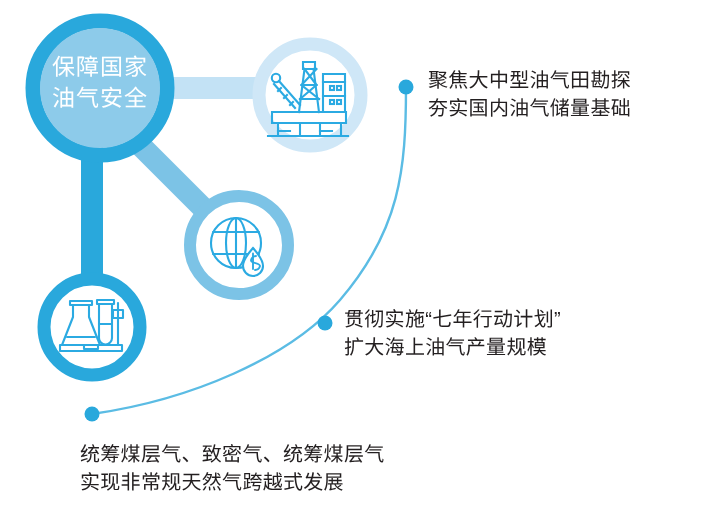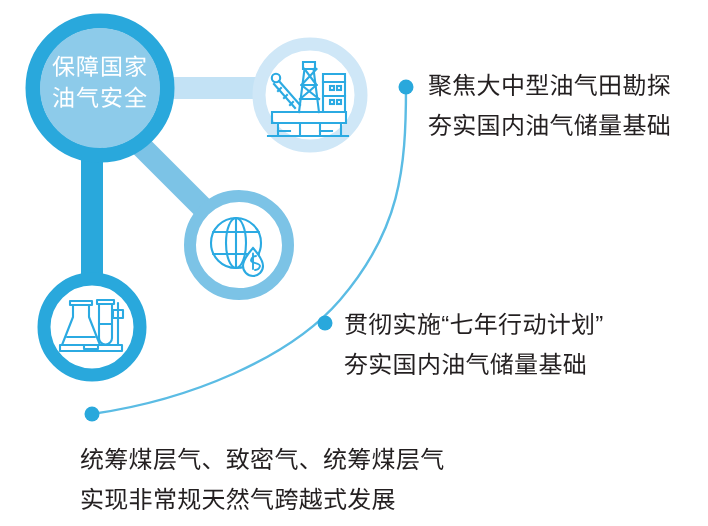--- a/index.html
+++ b/index.html
@@ -41,22 +41,22 @@
     letter-spacing: 1px;
     font-weight: 400;
     white-space: pre-line;
     user-select: none;
   }
 
   
   .note {
     position: absolute;
     color: #231f20;
-    font-size: 24px;
-    line-height: 40px;
+    font-size: 20px;
+    line-height: 28px;
     letter-spacing: 0.3px;
     white-space: pre-line;
     font-weight: 400;
   }
   #note-1 { left: 428px; top: 66px; }
   #note-2 { left: 344px; top: 305px; }
   #note-3 { left: 80px; top: 440px; }
 </style>
 </head>
 <body>
@@ -150,19 +150,19 @@
   </svg>
 
   <div id="text-layer" class="layer">
     <div class="hub-label">保障国家
 油气安全</div>
 
     <div class="note" id="note-1">聚焦大中型油气田勘探
 夯实国内油气储量基础</div>
 
     <div class="note" id="note-2">贯彻实施“七年行动计划”
-夯实国内油气储量基础</div>
+扩大海上油气产量规模</div>
 
     <div class="note" id="note-3">统筹煤层气、致密气、统筹煤层气
 实现非常规天然气跨越式发展</div>
   </div>
 
 </div>
 
 </body></html>

